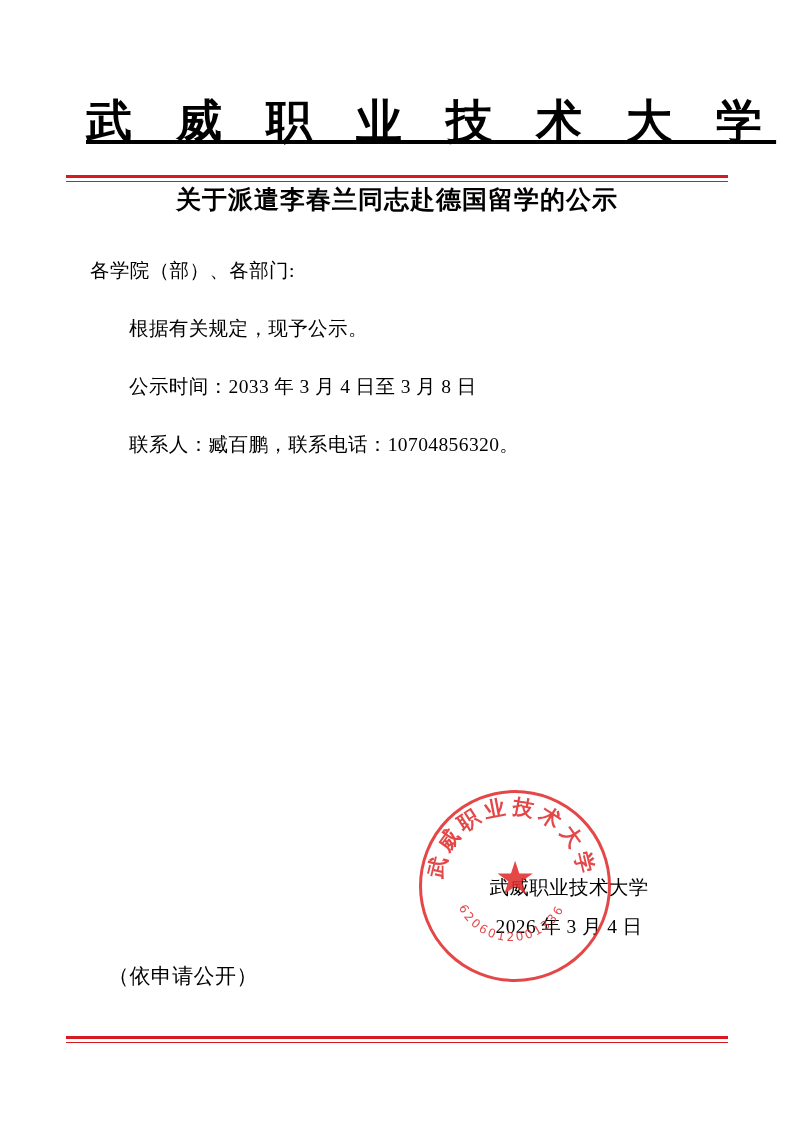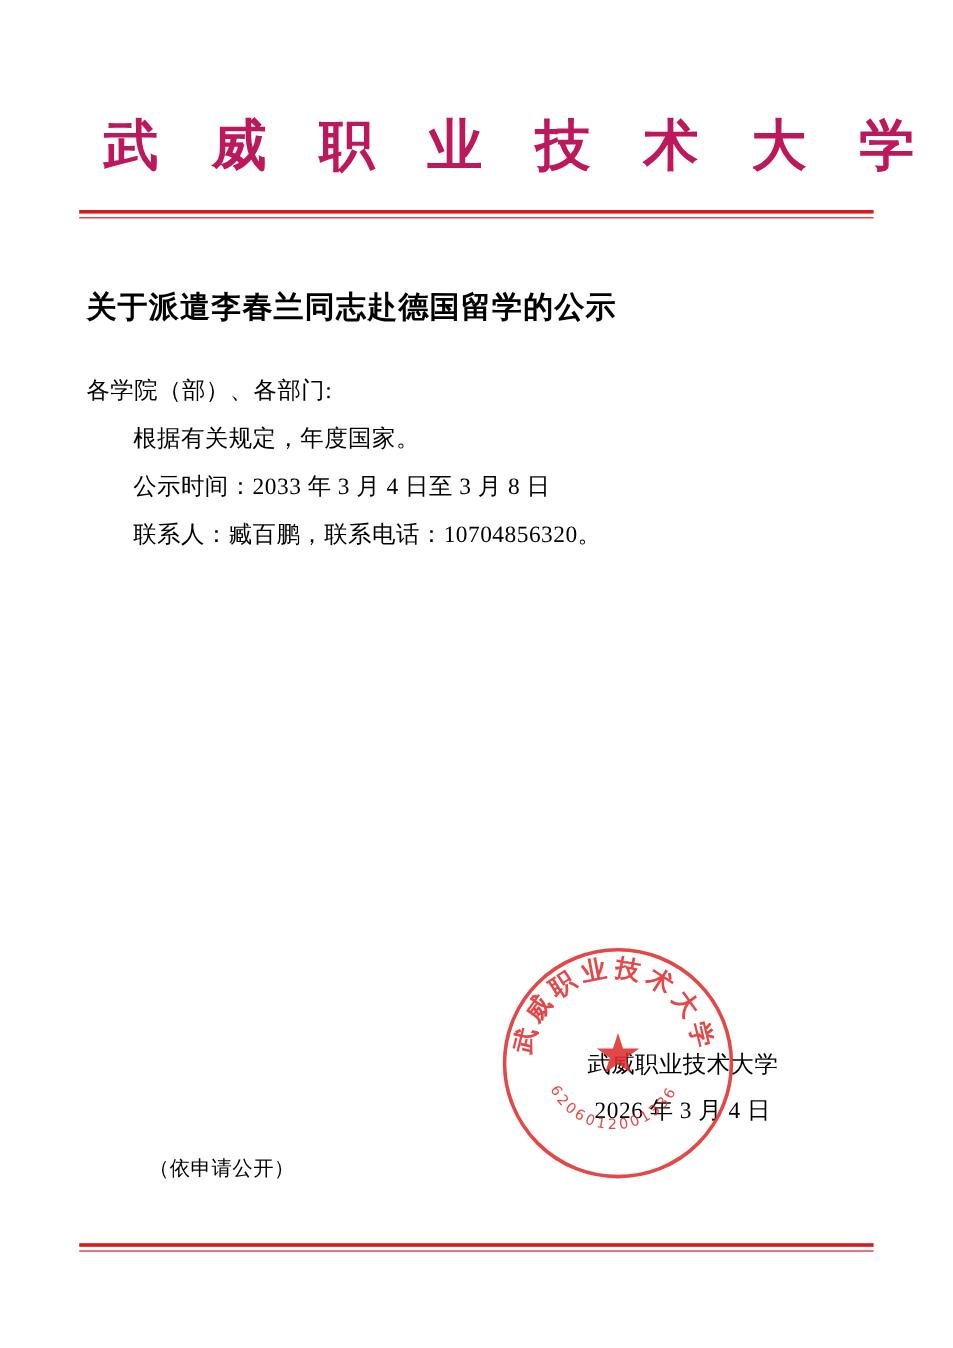--- a/index.html
+++ b/index.html
@@ -22,63 +22,64 @@
     box-sizing: border-box;
     padding: 0 72px;
   }
 
   
   .letterhead {
     padding-top: 96px;
     text-align: center;
   }
   .letterhead-title {
-    color: #be185d;
+    color: #000000;
     font-family: "DejaVu Serif", "Liberation Serif", serif;
     font-weight: bold;
     font-size: 46px;
     letter-spacing: 14px;
     line-height: 1.1;
     text-indent: 14px;
     white-space: nowrap;
+    text-decoration: underline;
   }
   .rule-wrap {
     margin-top: 28px;
   }
   .rule-thick {
     height: 3px;
     background: #d71920;
     margin: 0 -6px;
   }
   .rule-thin {
     height: 1px;
     background: #d71920;
     margin: 3px -6px 0 -6px;
   }
 
   
   .doc-title {
-    margin-top: 56px;
+    text-align: center;
     font-family: "DejaVu Serif", "Liberation Serif", serif;
     font-weight: bold;
     font-size: 25px;
     letter-spacing: 1px;
     line-height: 1.4;
   }
 
   
   .body-text {
     margin-top: 34px;
     font-size: 19.5px;
     line-height: 2.05;
     text-align: justify;
     letter-spacing: 0.4px;
   }
   .body-text p {
-    margin: 0;
+    margin: 18px;
   }
   .indent2 {
     text-indent: 39px;
   }
 
   
   .sign-block {
     position: absolute;
     right: 110px;
     top: 868px;
@@ -117,23 +118,23 @@
     top: 46%;
     transform: translate(-50%, -50%);
     font-size: 46px;
     color: #e02a2a;
     line-height: 1;
   }
 
   
   .footer-note {
     position: absolute;
-    left: 124px;
+    left: 108px;
     top: 962px;
-    font-size: 17px;
+    font-size: 21px;
     letter-spacing: 0.4px;
   }
   .footer-rules {
     position: absolute;
     left: 66px;
     right: 66px;
     top: 1036px;
   }
   .footer-rule-thick {
     height: 3px;
@@ -155,21 +156,21 @@
     <div class="rule-wrap">
       <div class="rule-thick"></div>
       <div class="rule-thin"></div>
     </div>
   </div>
 
   <div class="doc-title">关于派遣李春兰同志赴德国留学的公示</div>
 
   <div class="body-text">
     <p>各学院（部）、各部门:</p>
-    <p class="indent2">根据有关规定，年度国家。</p>
+    <p class="indent2">根据有关规定，现予公示。</p>
     <p class="indent2">公示时间：2033 年 3 月 4 日至 3 月 8 日</p>
     <p class="indent2">联系人：臧百鹏，联系电话：10704856320。</p>
   </div>
 
   <div class="sign-block">
     <div>武威职业技术大学</div>
     <div>2026 年 3 月 4 日</div>
   </div>
 
   <div class="seal">

